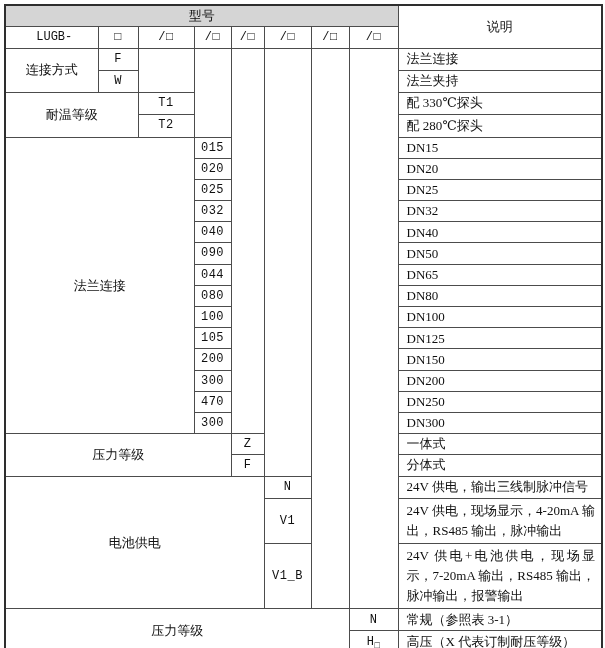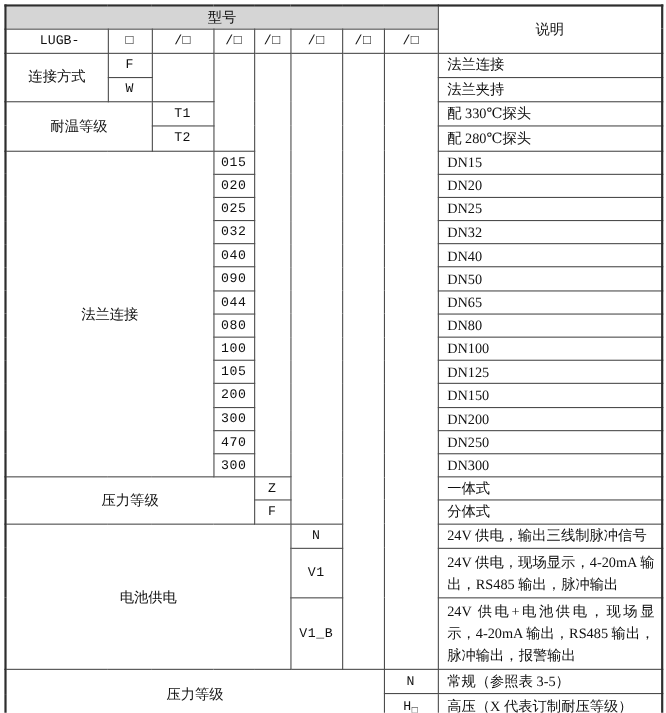--- a/index.html
+++ b/index.html
@@ -181,27 +181,27 @@
     <td class="desc">24V 供电，输出三线制脉冲信号</td>
   </tr>
 
   <tr style="height:43px">
     <td class="code">V1</td>
     <td class="desc multiline">24V 供电，现场显示，4-20mA 输出，RS485 输出，脉冲输出</td>
   </tr>
 
   <tr style="height:61px">
     <td class="code">V1_B</td>
-    <td class="desc multiline">24V 供电+电池供电，现场显示，4-20mA 输出，RS485 输出，脉冲输出，报警输出</td>
+    <td class="desc multiline">24V 供电+电池供电，现场显示，7-20mA 输出，RS485 输出，脉冲输出，报警输出</td>
   </tr>
 
   <tr style="height:22px">
     <td colspan="7" rowspan="2">压力等级</td>
     <td class="code">N</td>
-    <td class="desc">常规（参照表 3-5）</td>
+    <td class="desc">常规（参照表 3-1）</td>
   </tr>
 
   <tr style="height:22px">
     <td class="code"><span>H</span><sub class="boxsub">□</sub></td>
     <td class="desc">高压（X 代表订制耐压等级）</td>
   </tr>
 </tbody>
   </table>
 
 </body></html>

